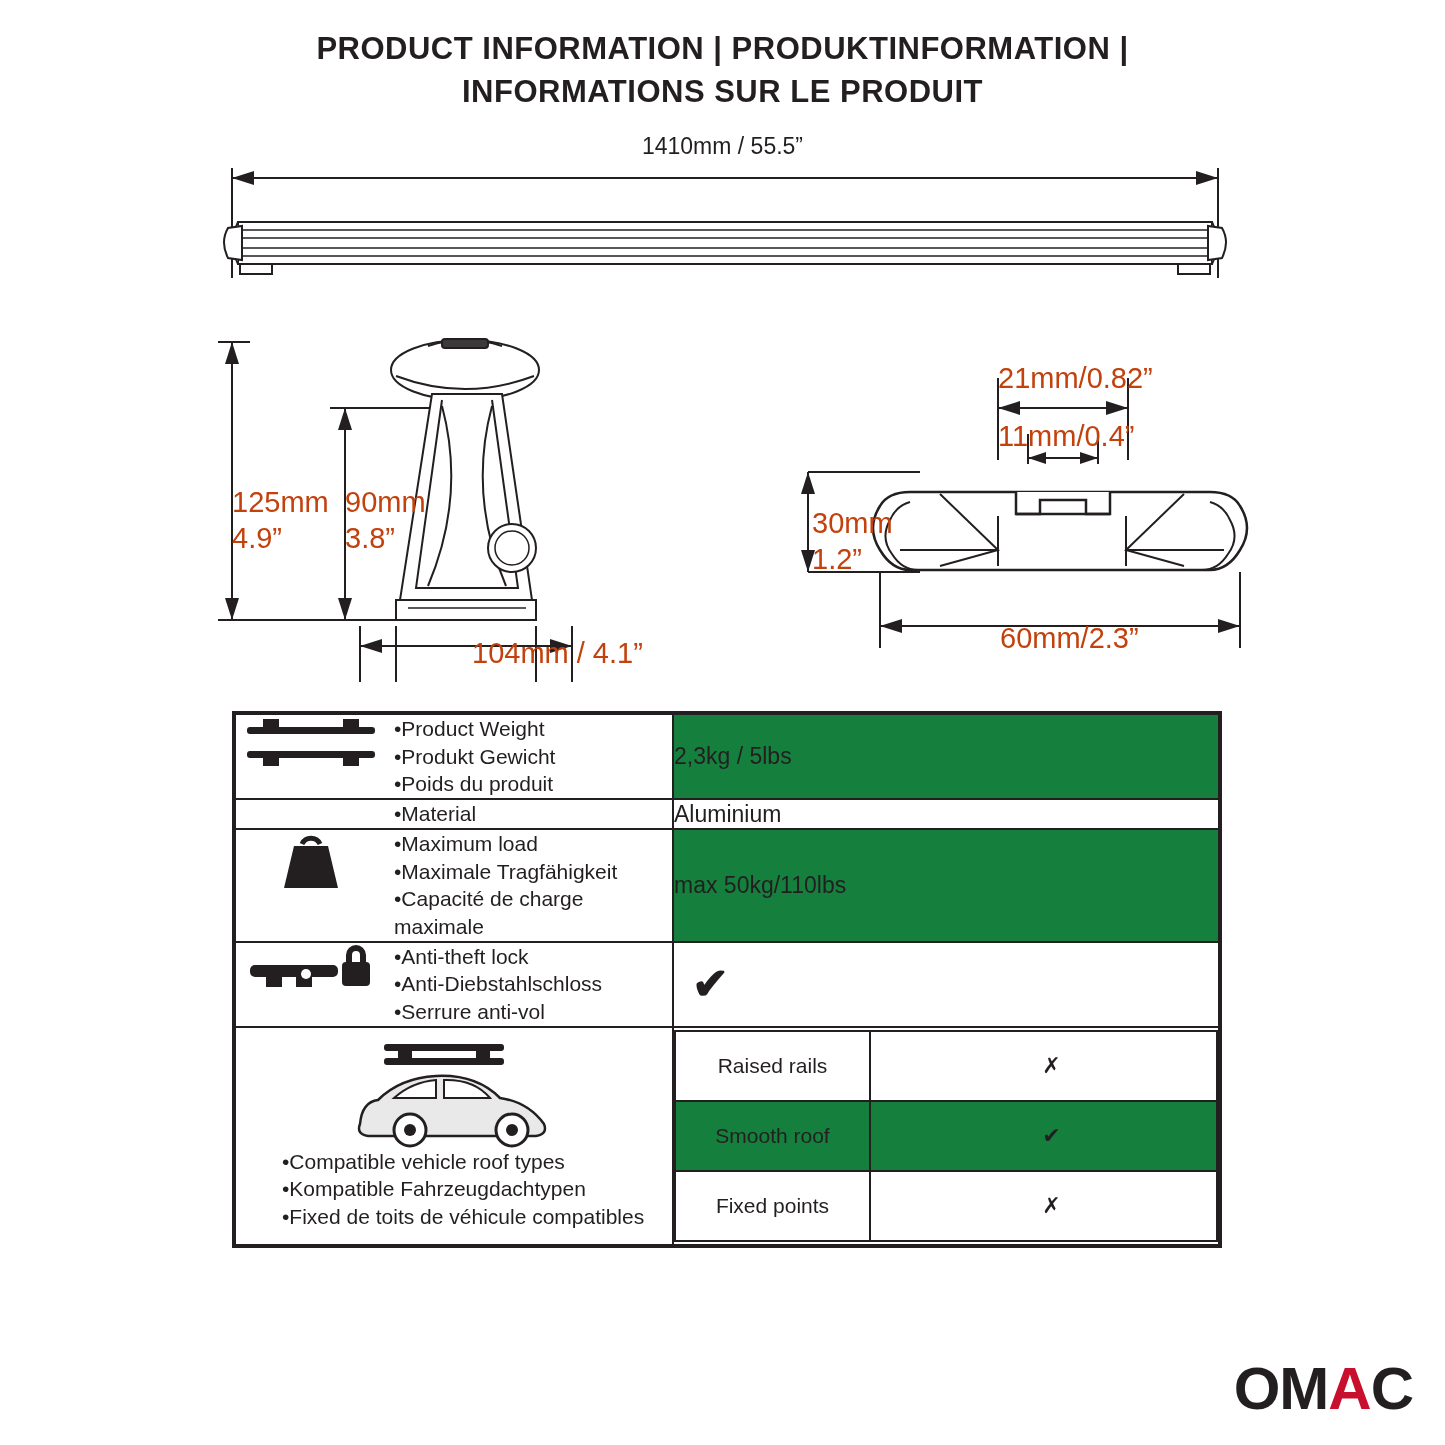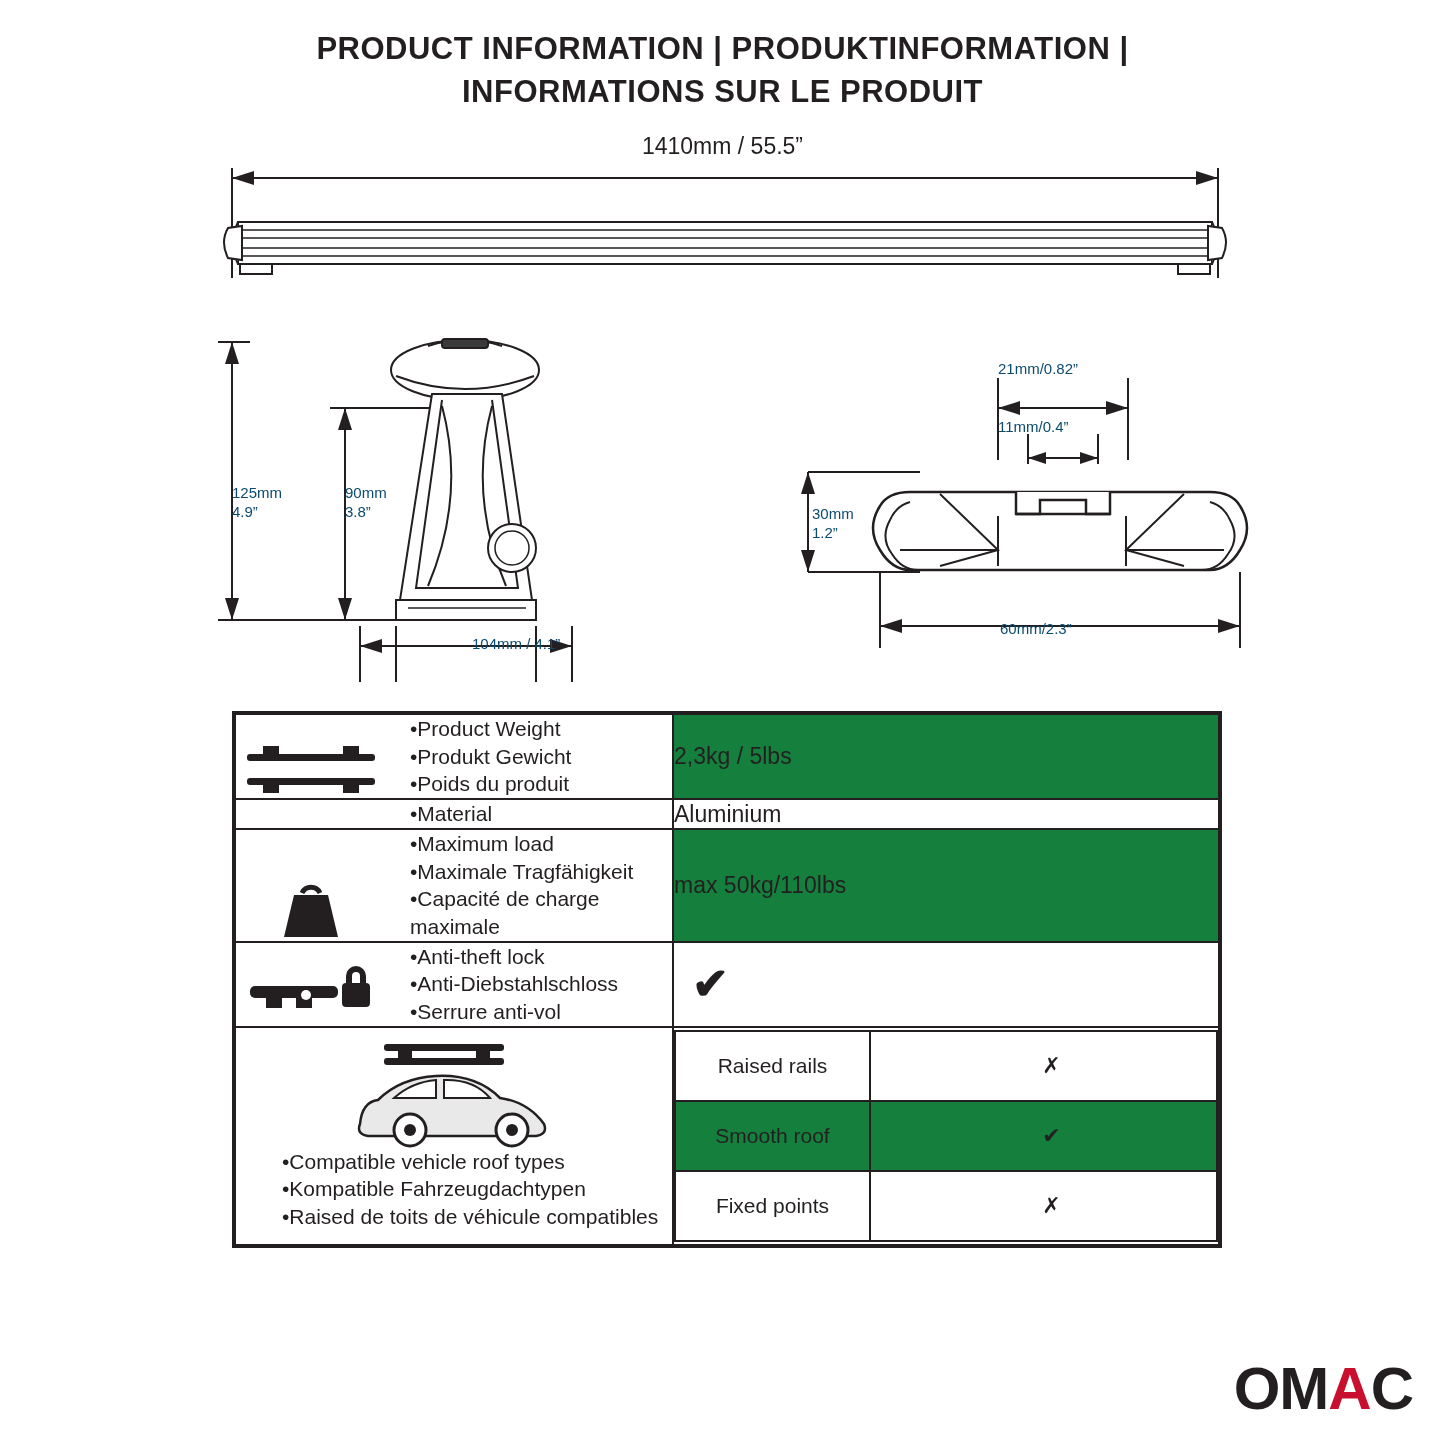--- a/index.html
+++ b/index.html
@@ -45,23 +45,23 @@
     text-align: center;
     font-size: 23px;
   }
 
   
   .svg-holder { position: absolute; }
 
   
   .dim-text {
     position: absolute;
-    font-size: 15px;
+    font-size: 29px;
     line-height: 1.25;
-    color: #0c4a6e;
+    color: #c2410c;
     white-space: nowrap;
   }
 
   
   .table {
     position: absolute;
     left: 232px;
     top: 711px;
     width: 990px;
     border: 2px solid #231f20;
@@ -86,22 +86,22 @@
   }
   .cell-val {
     padding: 10px 0 10px 24px;
     font-size: 23px;
   }
   .shade { background: #15803d; }
   .lbl-lines { display: block; }
   .lbl-lines span { display: block; }
   .row-flex {
     display: flex;
-    align-items: flex-end;
-    gap: 24px;
+    align-items: flex-start;
+    gap: 8px;
   }
   .icon-box {
     flex: 0 0 auto;
     width: 150px;
     display: flex;
     align-items: center;
     justify-content: center;
   }
   .txt-box { flex: 1 1 auto; }
   .check {
@@ -390,21 +390,21 @@
                 <path d="M108 42 q30 -1 46 18 l-46 0 z" fill="#fff" stroke="#231f20" stroke-width="2"></path>
                 <circle cx="74" cy="92" r="16" fill="#fff" stroke="#231f20" stroke-width="3"></circle>
                 <circle cx="74" cy="92" r="6" fill="#231f20"></circle>
                 <circle cx="176" cy="92" r="16" fill="#fff" stroke="#231f20" stroke-width="3"></circle>
                 <circle cx="176" cy="92" r="6" fill="#231f20"></circle>
               </svg>
             </div>
             <div class="compat-text">
               <span>•Compatible vehicle roof types</span><br>
               <span>•Kompatible Fahrzeugdachtypen</span><br>
-              <span>•Raised de toits de véhicule compatibles</span>
+              <span>•Fixed de toits de véhicule compatibles</span>
             </div>
           </div>
         </td>
         <td class="sub-wrap">
           <table class="subtable">
             <tbody>
                   <tr>
               <td class="first">Raised rails</td>
               <td class="mark">✗</td>
             </tr>

